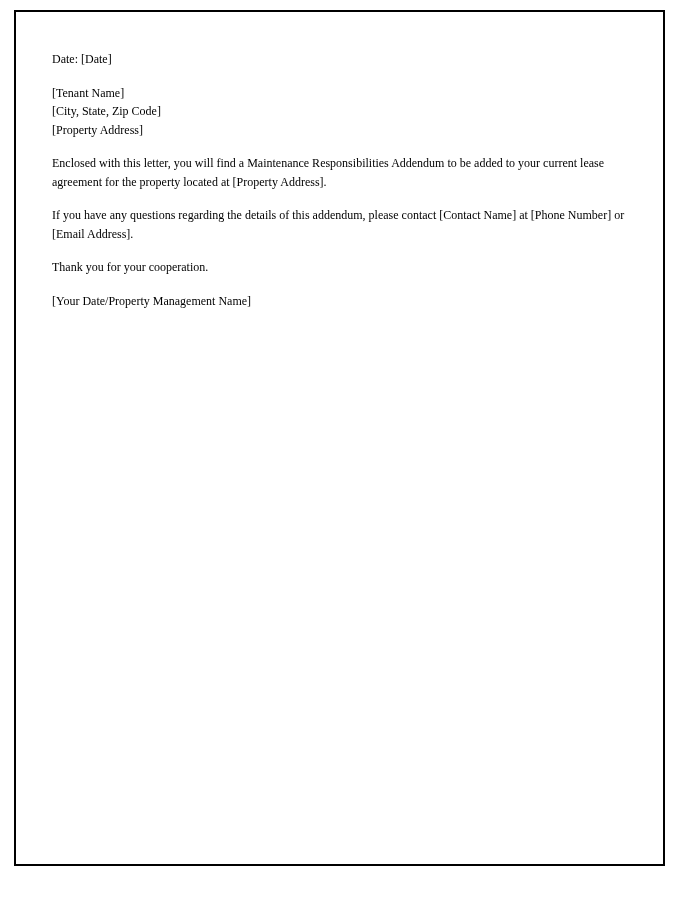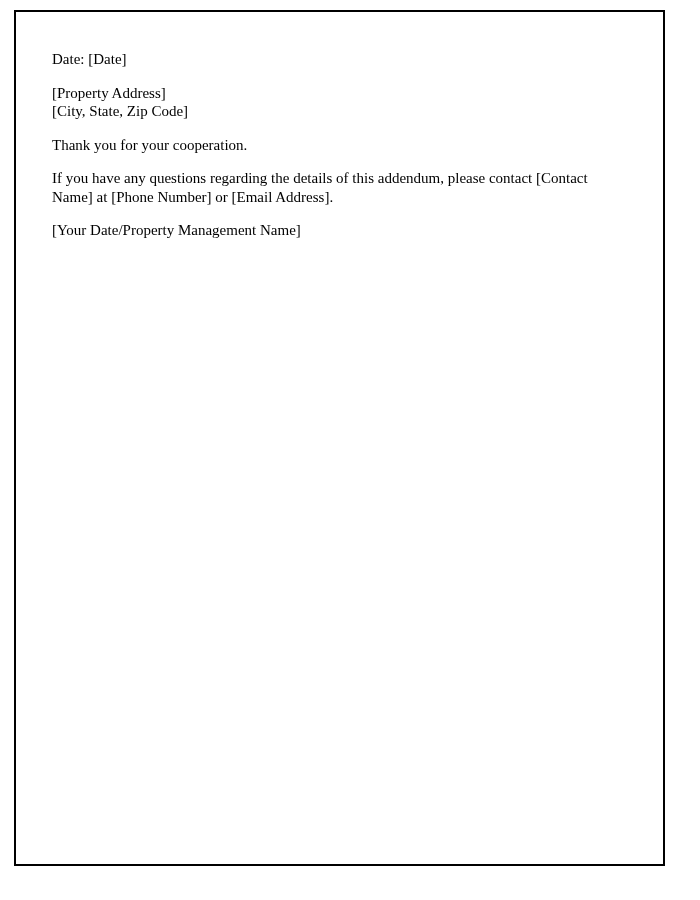--- a/index.html
+++ b/index.html
@@ -20,21 +20,21 @@
     left: 14px;
     top: 10px;
     width: 651px;
     height: 856px;
     border: 2px solid #000000;
     box-sizing: border-box;
     background: #ffffff;
   }
   .letter-content {
     padding: 38px 36px 0 36px;
-    font-size: 15px;
+    font-size: 12px;
     line-height: 18.5px;
   }
   .letter-content p {
     margin: 0 0 15px 0;
   }
   .block-line {
     margin: 0;
   }
   .block {
     margin: 0 0 15px 0;
@@ -43,32 +43,34 @@
 </head>
 <body>
 
 <div class="canvas">
   <div class="letter-frame">
     <div class="letter-content">
 
       <p>Date: [Date]</p>
 
       <div class="block">
+        <div class="block-line">[Tenant Name]</div>
+        <div class="block-line">[City, State, Zip Code]</div>
         <div class="block-line">[Property Address]</div>
-        <div class="block-line">[City, State, Zip Code]</div>
       </div>
 
 
 
+      <p>Enclosed with this letter, you will find a Maintenance Responsibilities Addendum to be added to your current lease agreement for the property located at [Property Address].</p>
 
 
 
+      <p>If you have any questions regarding the details of this addendum, please contact [Contact Name] at [Phone Number] or [Email Address].</p>
+
       <p>Thank you for your cooperation.</p>
-
-      <p>If you have any questions regarding the details of this addendum, please contact [Contact Name] at [Phone Number] or [Email Address].</p>
 
 
       <div class="block">
         <div class="block-line">[Your Date/Property Management Name]</div>
       </div>
 
     </div>
   </div>
 </div>
 

